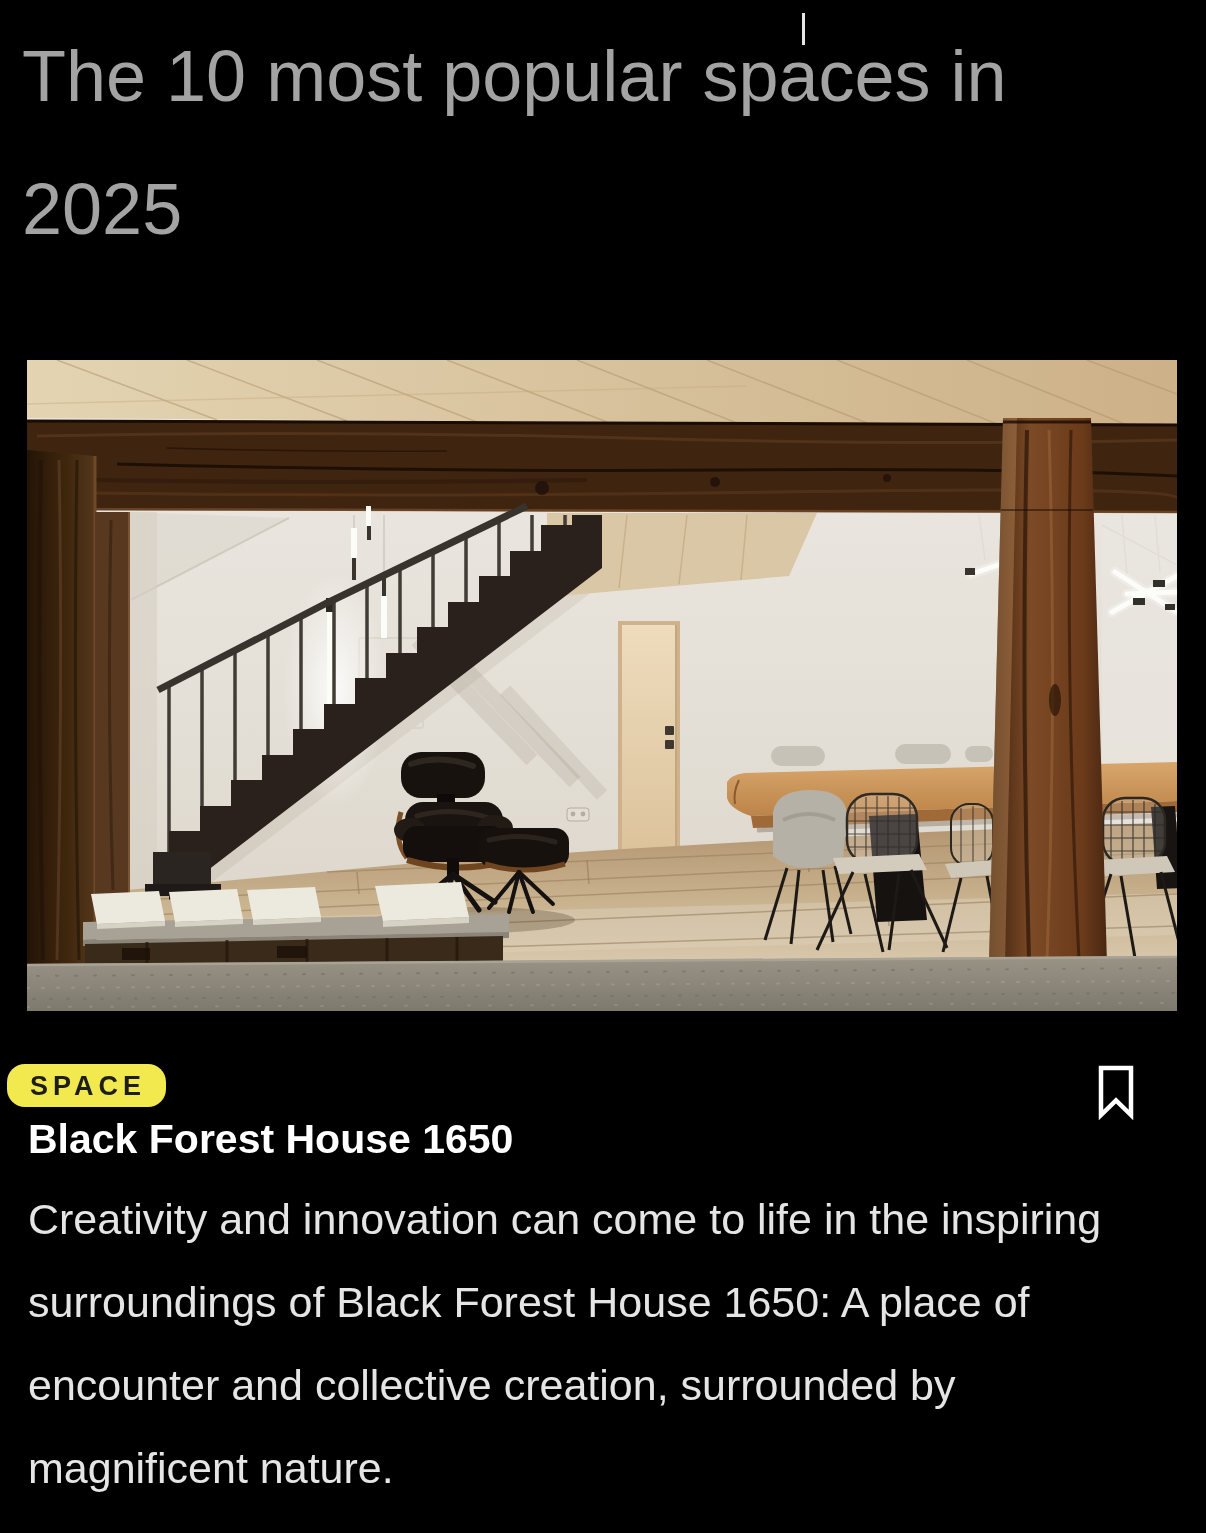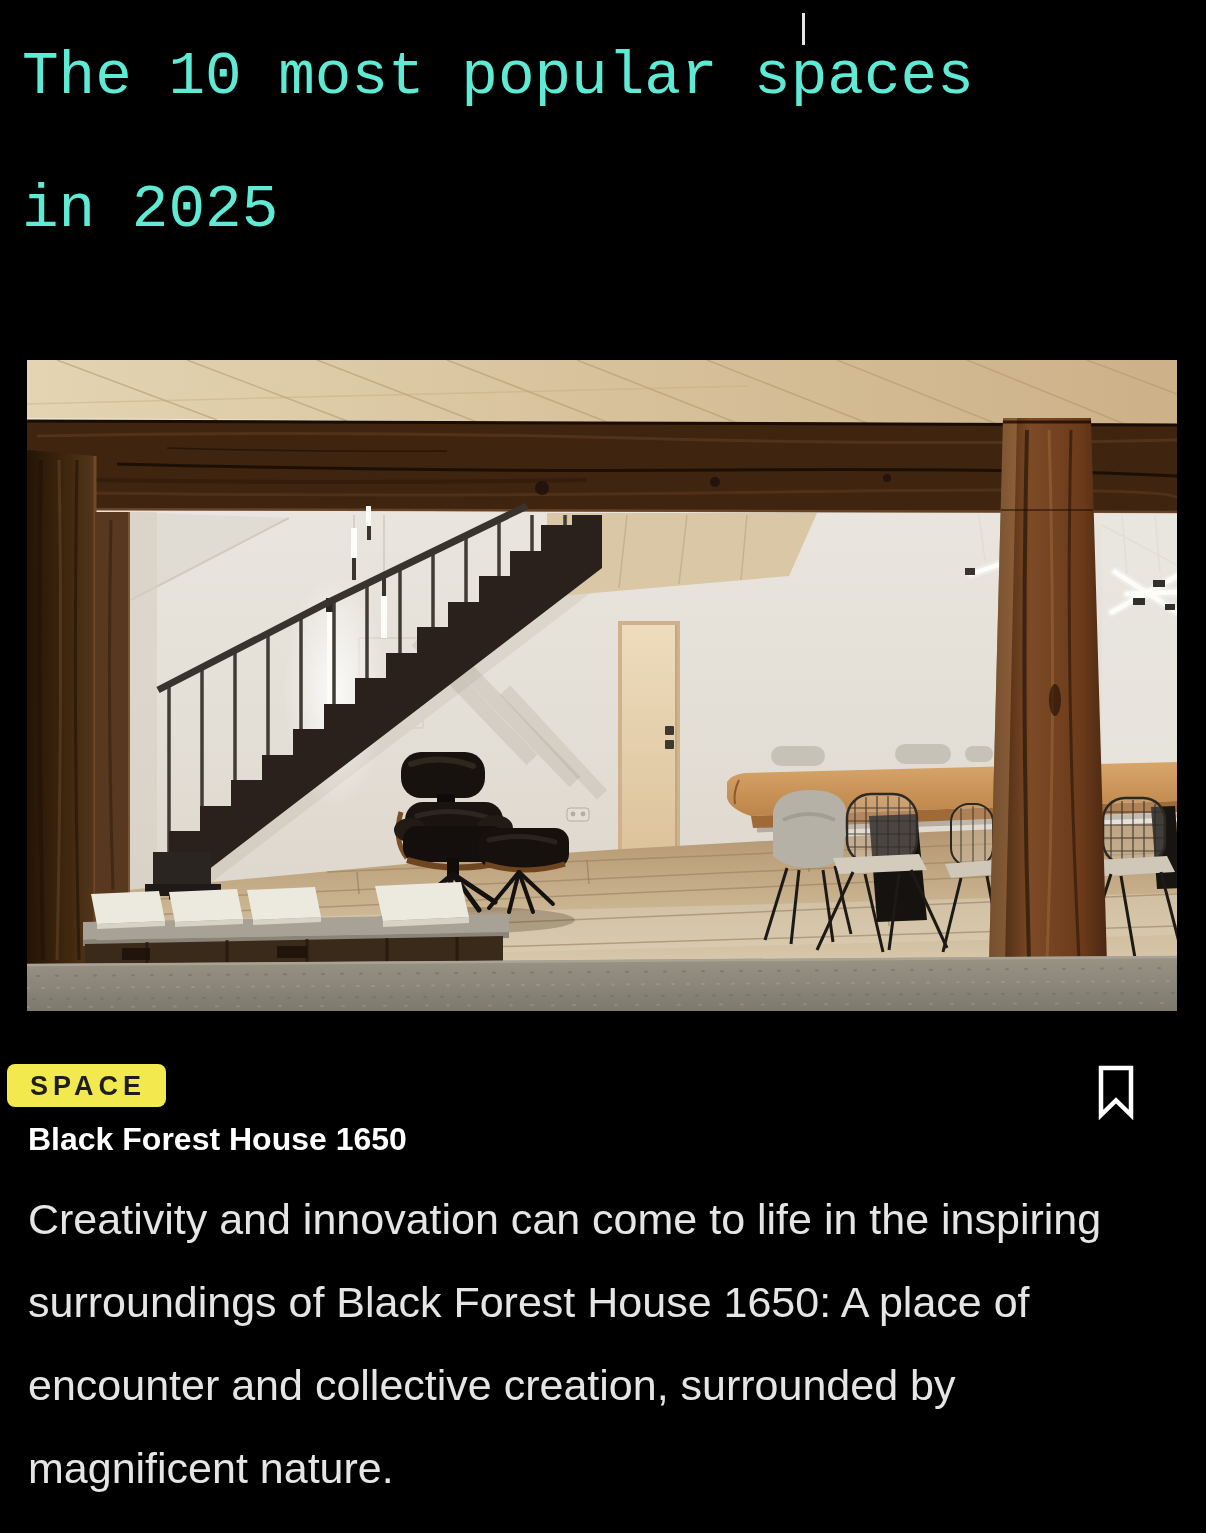--- a/index.html
+++ b/index.html
@@ -1,28 +1,28 @@
 <!DOCTYPE html>
 <html><head>
 <meta charset="utf-8">
 <style>
   html,body{margin:0;padding:0;background:#000;}
   .page{position:relative;width:1206px;height:1533px;background:#000;overflow:hidden;
         font-family:"Liberation Sans",sans-serif;color:#fff;}
   .title{position:absolute;left:22px;top:10px;width:1010px;margin:0;
-         font-size:61px;font-weight:300;line-height:133px;letter-spacing:0;color:#5eead4;font-family:Liberation Mono, monospace;}
+         font-size:72px;font-weight:300;line-height:133px;letter-spacing:0;color:#a3a3a3;}
   .caret{position:absolute;left:802px;top:13px;width:3px;height:32px;background:#fff;opacity:.9;}
   .photo{position:absolute;left:27px;top:360px;width:1150px;height:651px;margin:0;overflow:hidden;}
   .photo svg{display:block;width:100%;height:100%;}
   .badge{position:absolute;left:7px;top:1064px;height:43px;line-height:44px;
-         padding:0 20px 0 23px;border-radius:8px;background:#F2E94E;color:#1D1D1B;
+         padding:0 20px 0 23px;border-radius:18px;background:#F2E94E;color:#1D1D1B;
          font-size:27px;font-weight:700;letter-spacing:5px;display:inline-block;}
   .bookmark{position:absolute;left:1094px;top:1064px;width:44px;height:58px;background:none;
             border:none;padding:0;cursor:pointer;}
-  .headline{position:absolute;left:28px;top:1112px;margin:0;font-size:32px;font-weight:700;
+  .headline{position:absolute;left:28px;top:1112px;margin:0;font-size:41px;font-weight:700;
             line-height:55px;color:#fff;}
   .desc{position:absolute;left:28px;top:1178px;width:1140px;margin:0;font-size:43px;
         font-weight:400;line-height:83px;color:#e5e5e5;}
 </style>
 </head>
 <body>
 
 <div class="page">
 
   <h1 class="title">The 10 most popular spaces in 2025</h1>

